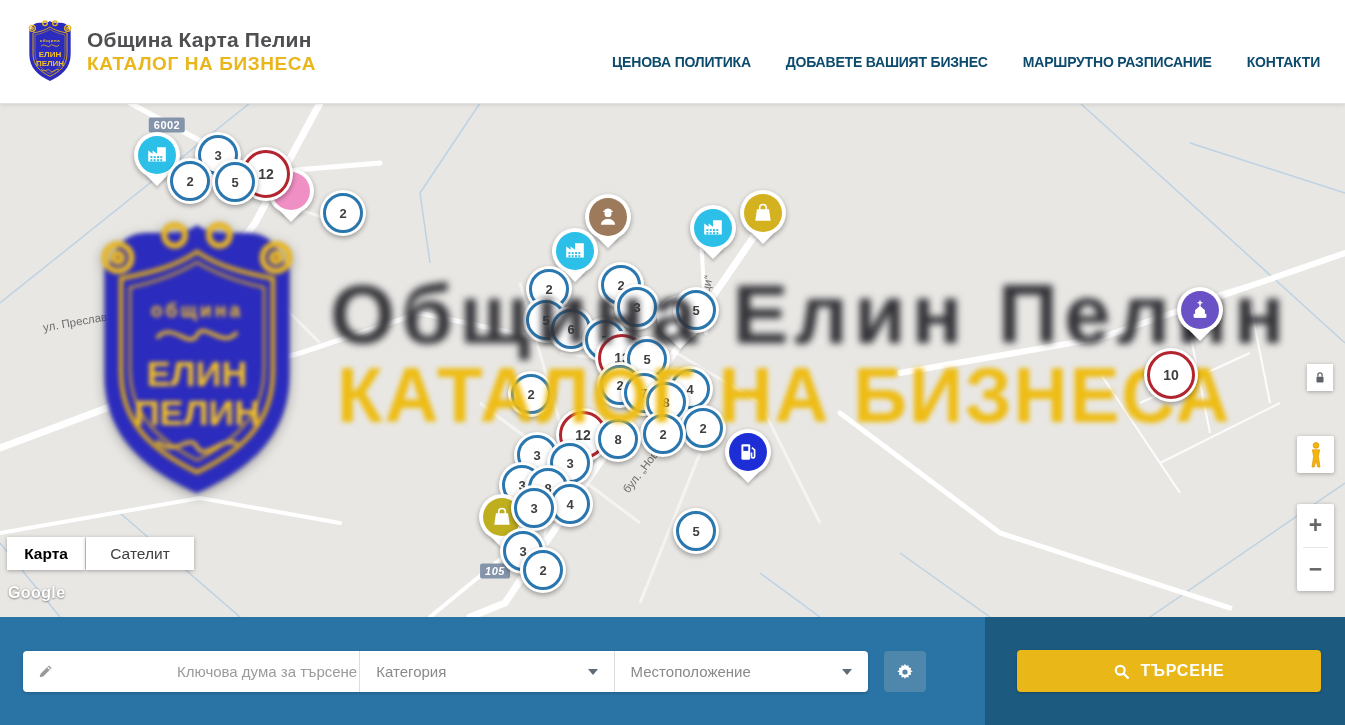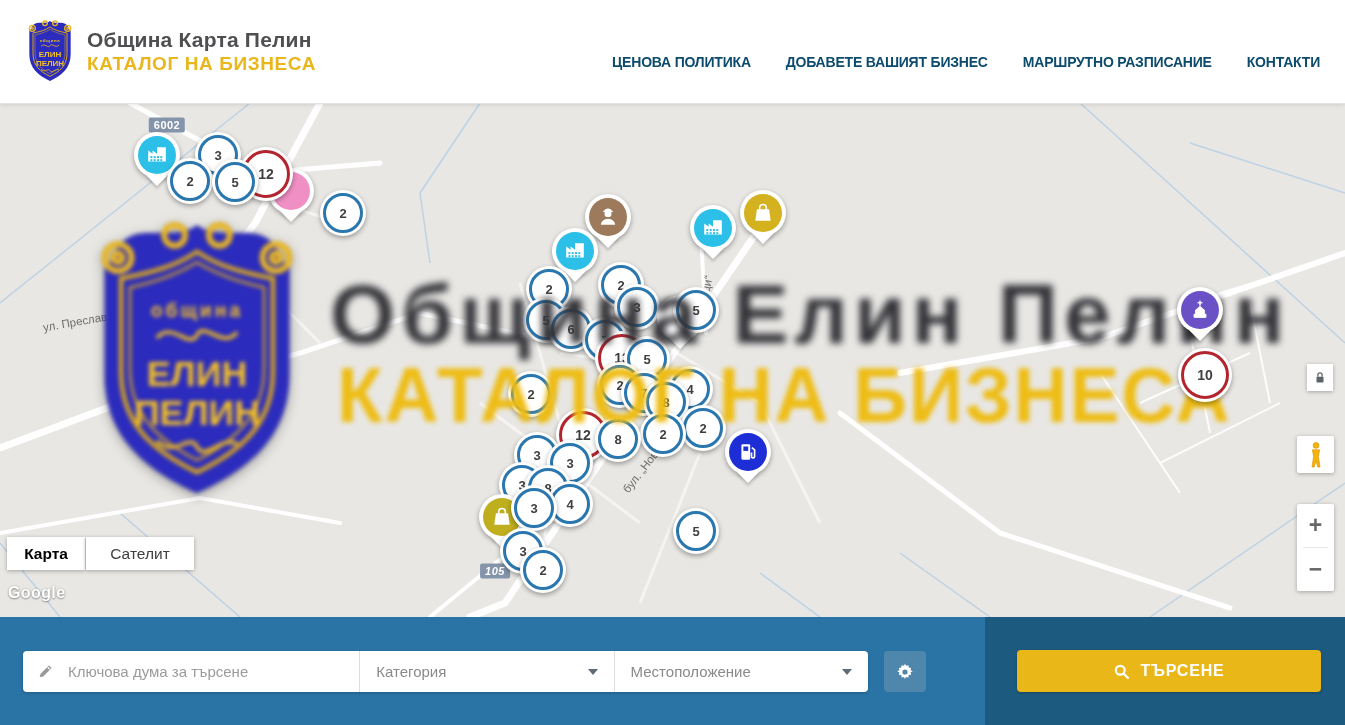--- a/index.html
+++ b/index.html
@@ -69,21 +69,21 @@
   
   .bar{position:absolute;left:0;top:617px;width:1345px;height:108px;background:#2973a5;z-index:50;}
   .bar-right{position:absolute;left:985px;top:0;right:0;bottom:0;background:#1d5a80;}
   .sbox{position:absolute;left:23px;top:34px;width:845px;height:41px;background:#fff;border-radius:4px;
         display:flex;align-items:stretch;box-shadow:0 1px 3px rgba(0,0,0,.2);}
   .sec{display:flex;align-items:center;position:relative;}
   .sec+.sec{border-left:1px solid #ddd;}
   .sec-kw{width:337px;}
   .sec-dd{width:254px;cursor:pointer;}
   .kw-icon{margin:0 12px 0 14px;flex:none;width:17px;height:17px;}
-  .kw-input{border:none;outline:none;flex:1;font-size:15px;color:#0f172a;font-family:"Liberation Sans",sans-serif;background:transparent;}
+  .kw-input{border:none;outline:none;flex:1;font-size:15px;color:#0f172a;font-family:"Liberation Sans",sans-serif;background:transparent;text-align:right;}
   .kw-input::placeholder{color:#9b9b9b;}
   .dd-label{margin-left:16px;font-size:15px;color:#8a8a8a;flex:1;}
   .dd-arrow{width:0;height:0;border-left:5px solid transparent;border-right:5px solid transparent;
             border-top:6px solid #5f6b77;margin-right:16px;}
   .gear-btn{position:absolute;left:884px;top:34px;width:42px;height:41px;background:#4e86ac;border-radius:4px;
             display:flex;align-items:center;justify-content:center;cursor:pointer;}
   .gear-btn svg{width:20px;height:20px;}
   .search-btn{position:absolute;left:1017px;top:33px;width:304px;height:42px;background:#e9b717;border-radius:4px;
               display:flex;align-items:center;justify-content:center;gap:10px;cursor:pointer;
               box-shadow:0 1px 3px rgba(0,0,0,.25);}
@@ -390,21 +390,21 @@
         <div class="tail"></div>
         <div class="inner" style="background: rgb(107, 81, 198); color: rgb(107, 81, 198);">
           <svg viewBox="0 0 20 20" fill="#fff">
             <rect x="9.3" y="1.5" width="1.4" height="4.5"></rect>
             <rect x="7.8" y="2.8" width="4.4" height="1.2"></rect>
             <path d="M10 6.2 l4.5 4 V17 h-9 v-6.8 Z"></path>
             <rect x="4.2" y="13.5" width="11.6" height="3.5"></rect>
           </svg>
         </div>
       </div>
-      <div class="marker cluster red lg" style="left: 1178px; top: 245px; z-index: 43;">
+      <div class="marker cluster red lg" style="left: 1144px; top: 245px; z-index: 43;">
         <div class="ring">10</div>
       </div>
     </div>
 
   <svg class="wm-shield" viewBox="0 0 150 196">
     <path d="M75 8 C64 18 40 10 30 16 C18 22 20 34 13 36 L13 108 C13 150 40 172 75 188 C110 172 137 150 137 108 L137 36 C130 34 132 22 120 16 C110 10 86 18 75 8 Z" fill="#2b2bbd"></path>
     <g stroke="#e8b623" fill="none" stroke-width="4">
       <circle cx="22" cy="30" r="9"></circle>
         <circle cx="22" cy="30" r="3"></circle>
       <circle cx="128" cy="30" r="9"></circle>

